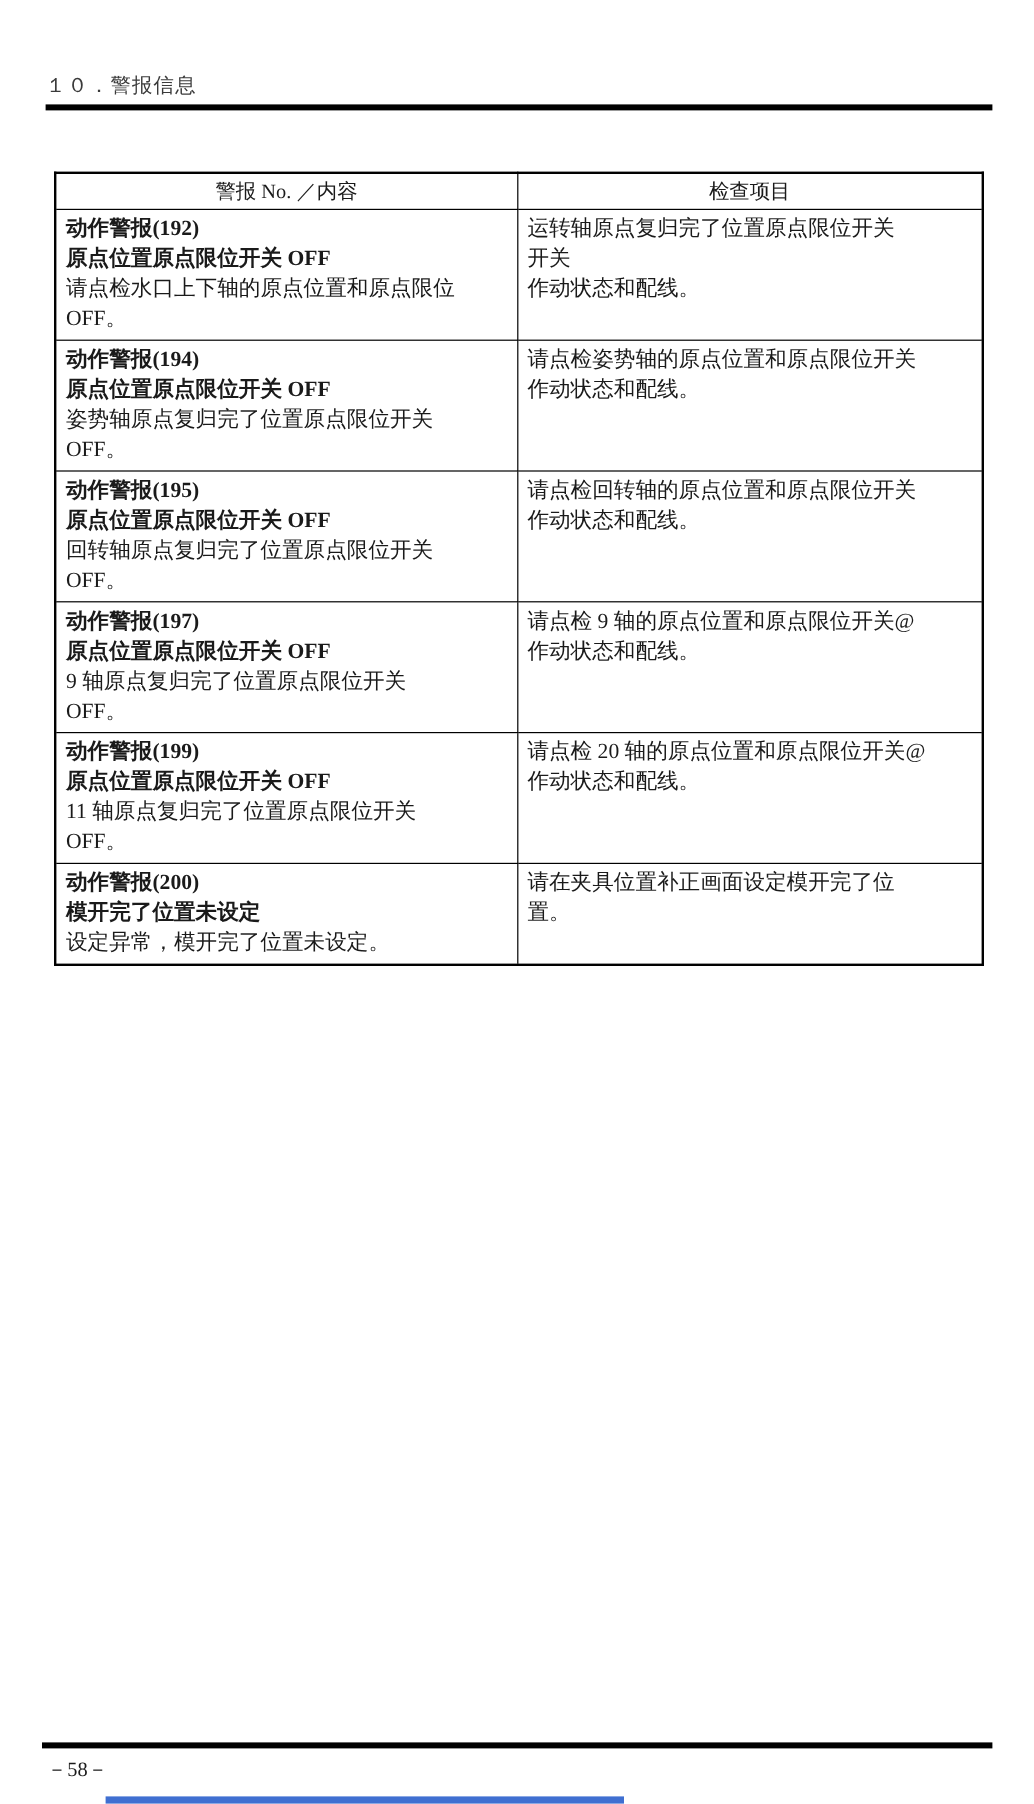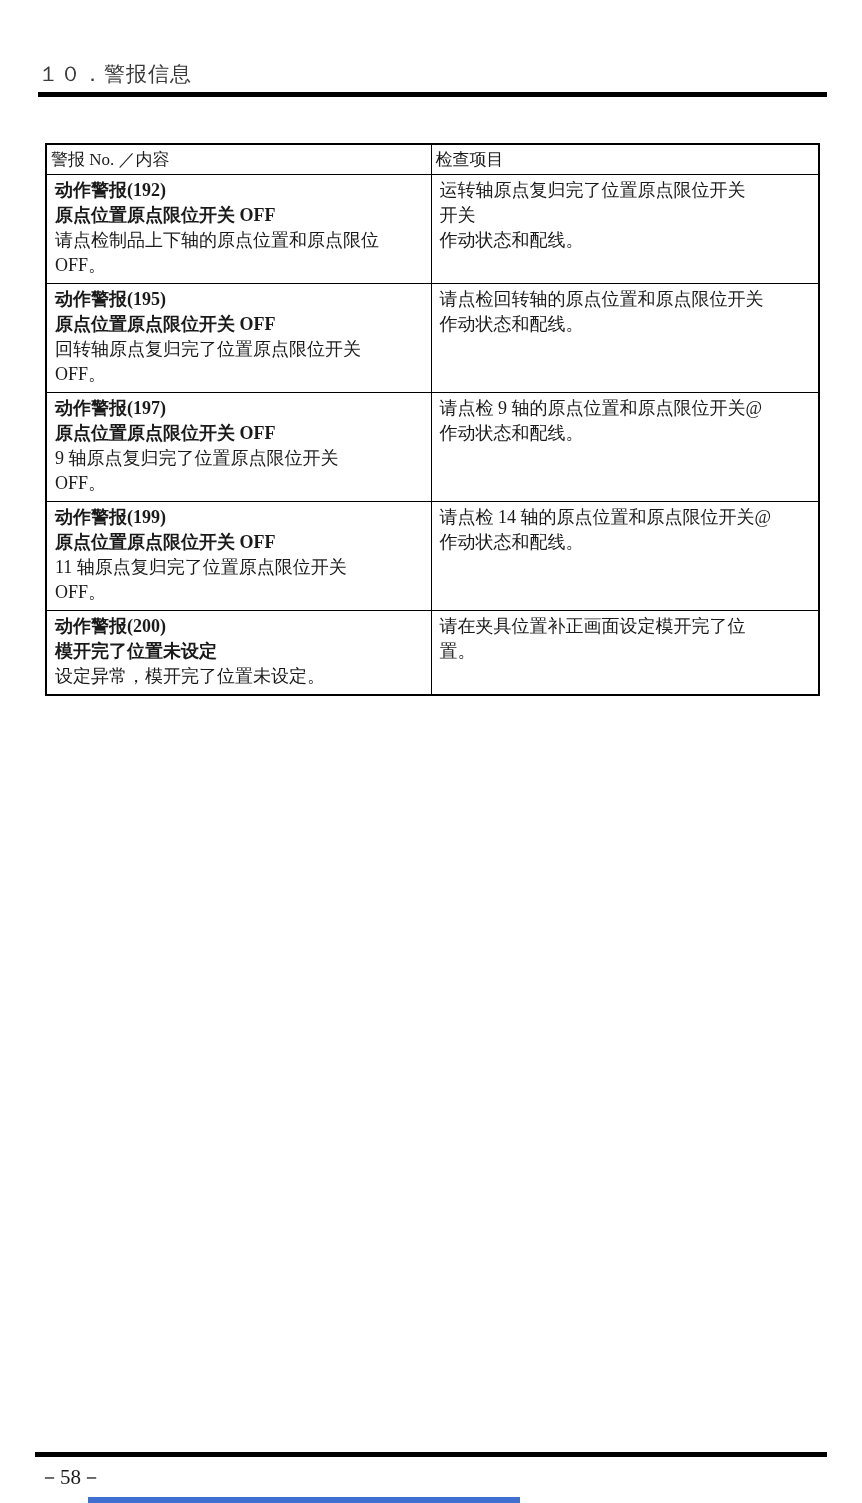--- a/index.html
+++ b/index.html
@@ -12,21 +12,21 @@
     color: #1a1a1a;
     overflow: hidden;
   }
   .page-header {
     position: absolute;
     top: 60px;
     left: 38px;
     right: 35px;
   }
   .page-header-title {
-    font-size: 21px;
+    font-size: 17px;
     color: #3a3a3a;
     letter-spacing: 1px;
     margin-bottom: 4px;
   }
   .header-rule {
     height: 5px;
     background: #000000;
     width: 100%;
   }
   .alarm-table {
@@ -39,21 +39,21 @@
   }
   .alarm-table th, .alarm-table td {
     border: 1px solid #000000;
     vertical-align: top;
     font-size: 18px;
   }
   .alarm-table { border: 2px solid #000000; }
   .alarm-table th:first-child, .alarm-table td:first-child { width: 385px; }
   .alarm-table th {
     font-weight: normal;
-    text-align: left;
+    text-align: center;
     height: 30px;
     vertical-align: middle;
     font-size: 17px;
     padding: 2px 4px;
   }
   .alarm-table td {
     padding: 3px 8px 5px 8px;
   }
   .line {
     line-height: 25px;
@@ -66,21 +66,21 @@
     right: 35px;
     top: 1452px;
   }
   .footer-rule {
     height: 5px;
     background: #000000;
     width: 100%;
     margin-bottom: 6px;
   }
   .page-number {
-    font-size: 21px;
+    font-size: 17px;
     color: #1a1a1a;
     padding-left: 4px;
   }
   .bottom-highlight-bar {
     position: absolute;
     left: 88px;
     bottom: 0px;
     width: 432px;
     height: 6px;
     background: #3f6fd1;
@@ -99,31 +99,43 @@
     <tr>
       <th>警报 No. ／内容</th>
       <th>检查项目</th>
     </tr>
   </thead>
   <tbody>
   <tr>
     <td>
           <div class="line bold">动作警报(192)</div>
           <div class="line bold">原点位置原点限位开关 OFF</div>
-          <div class="line">请点检制品上下轴的原点位置和原点限位</div>
+          <div class="line">请点检水口上下轴的原点位置和原点限位</div>
           <div class="line">OFF。</div>
         </td>
     <td>
           <div class="line">运转轴原点复归完了位置原点限位开关</div>
           <div class="line">开关</div>
           <div class="line">作动状态和配线。</div>
         </td>
   </tr>
 
 
+  <tr>
+    <td>
+          <div class="line bold">动作警报(194)</div>
+          <div class="line bold">原点位置原点限位开关 OFF</div>
+          <div class="line">姿势轴原点复归完了位置原点限位开关</div>
+          <div class="line">OFF。</div>
+        </td>
+    <td>
+          <div class="line">请点检姿势轴的原点位置和原点限位开关</div>
+          <div class="line">作动状态和配线。</div>
+        </td>
+  </tr>
 
   <tr>
     <td>
           <div class="line bold">动作警报(195)</div>
           <div class="line bold">原点位置原点限位开关 OFF</div>
           <div class="line">回转轴原点复归完了位置原点限位开关</div>
           <div class="line">OFF。</div>
         </td>
     <td>
           <div class="line">请点检回转轴的原点位置和原点限位开关</div>
@@ -147,21 +159,21 @@
 
 
   <tr>
     <td>
           <div class="line bold">动作警报(199)</div>
           <div class="line bold">原点位置原点限位开关 OFF</div>
           <div class="line">11 轴原点复归完了位置原点限位开关</div>
           <div class="line">OFF。</div>
         </td>
     <td>
-          <div class="line">请点检 14 轴的原点位置和原点限位开关@</div>
+          <div class="line">请点检 20 轴的原点位置和原点限位开关@</div>
           <div class="line">作动状态和配线。</div>
         </td>
   </tr>
 
   <tr>
     <td>
           <div class="line bold">动作警报(200)</div>
           <div class="line bold">模开完了位置未设定</div>
           <div class="line">设定异常，模开完了位置未设定。</div>
         </td>

